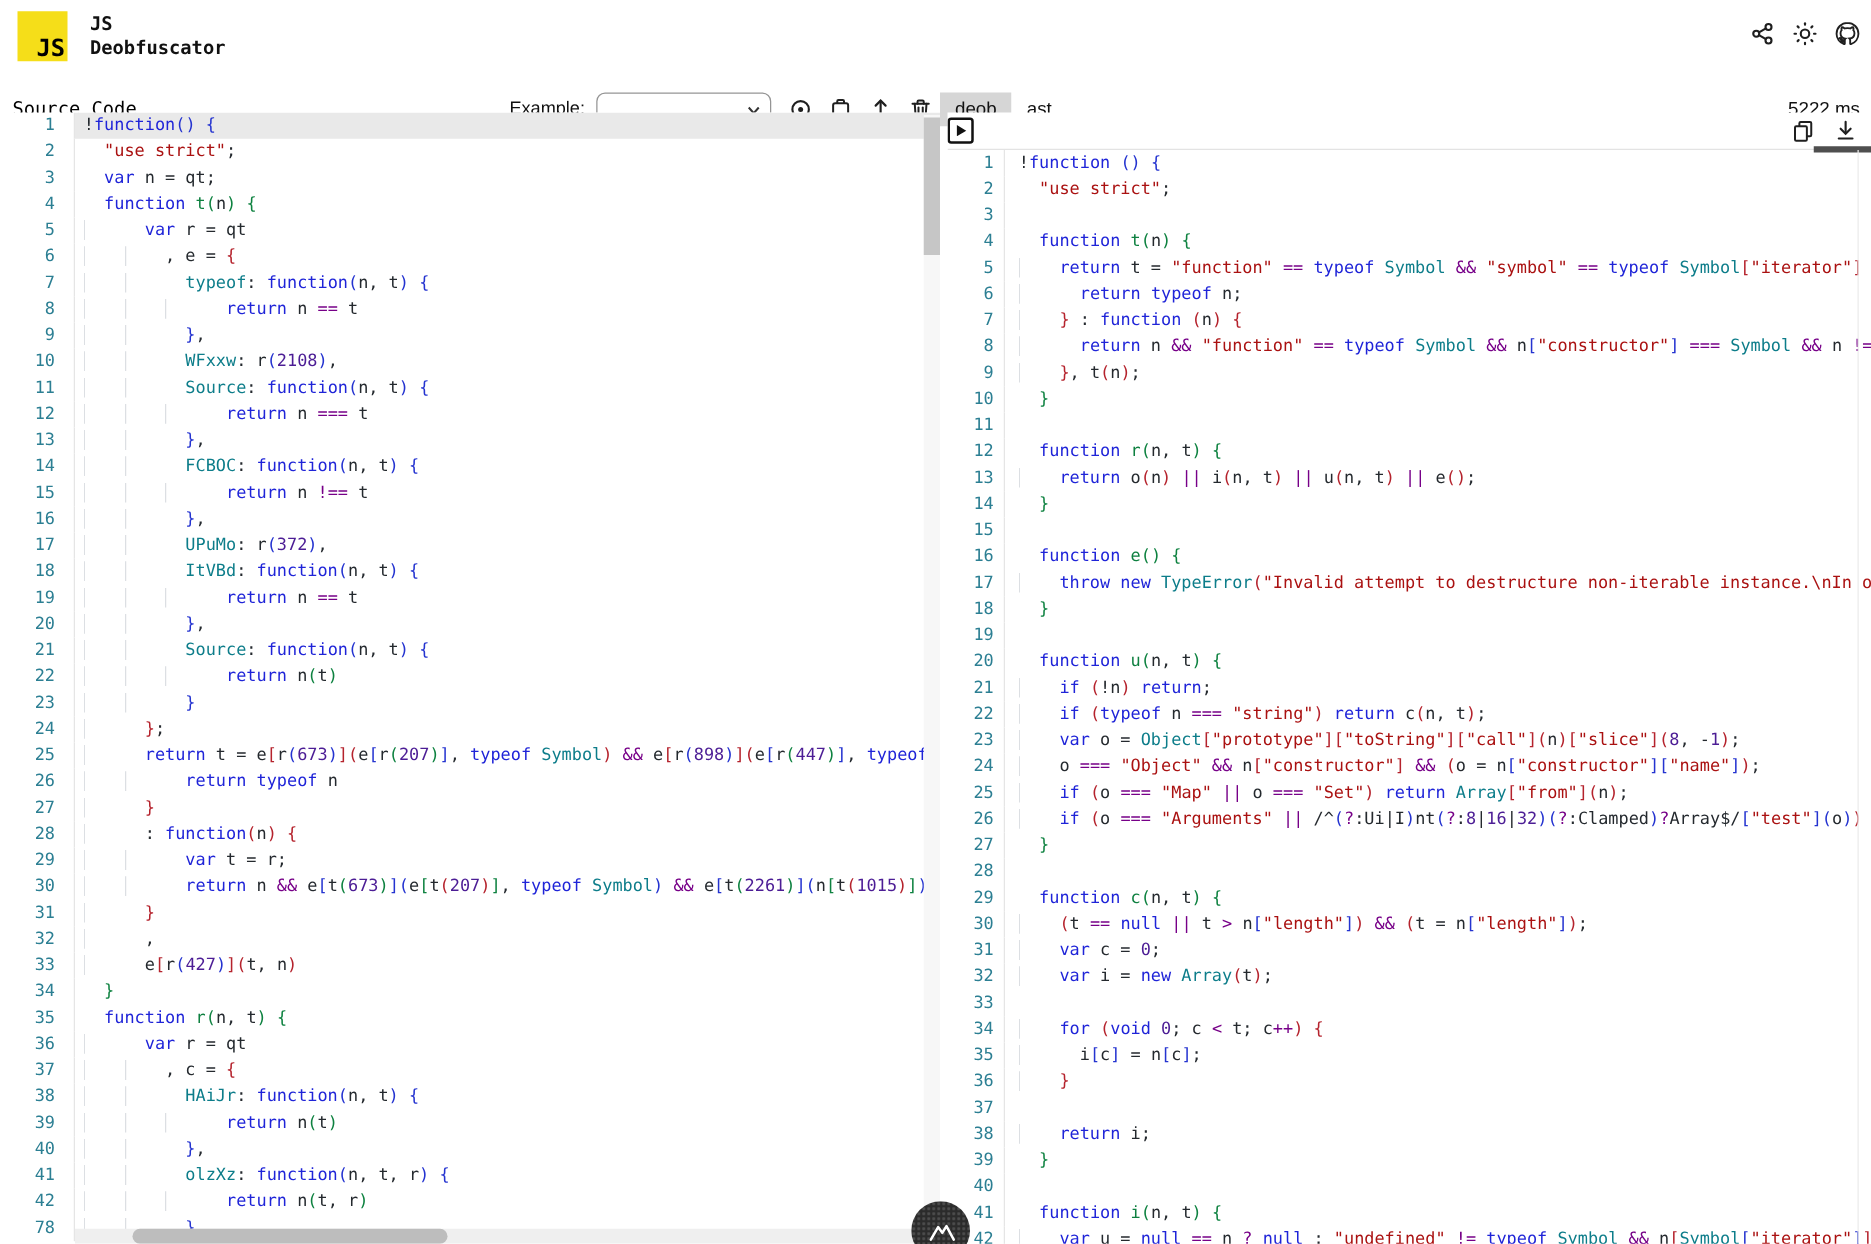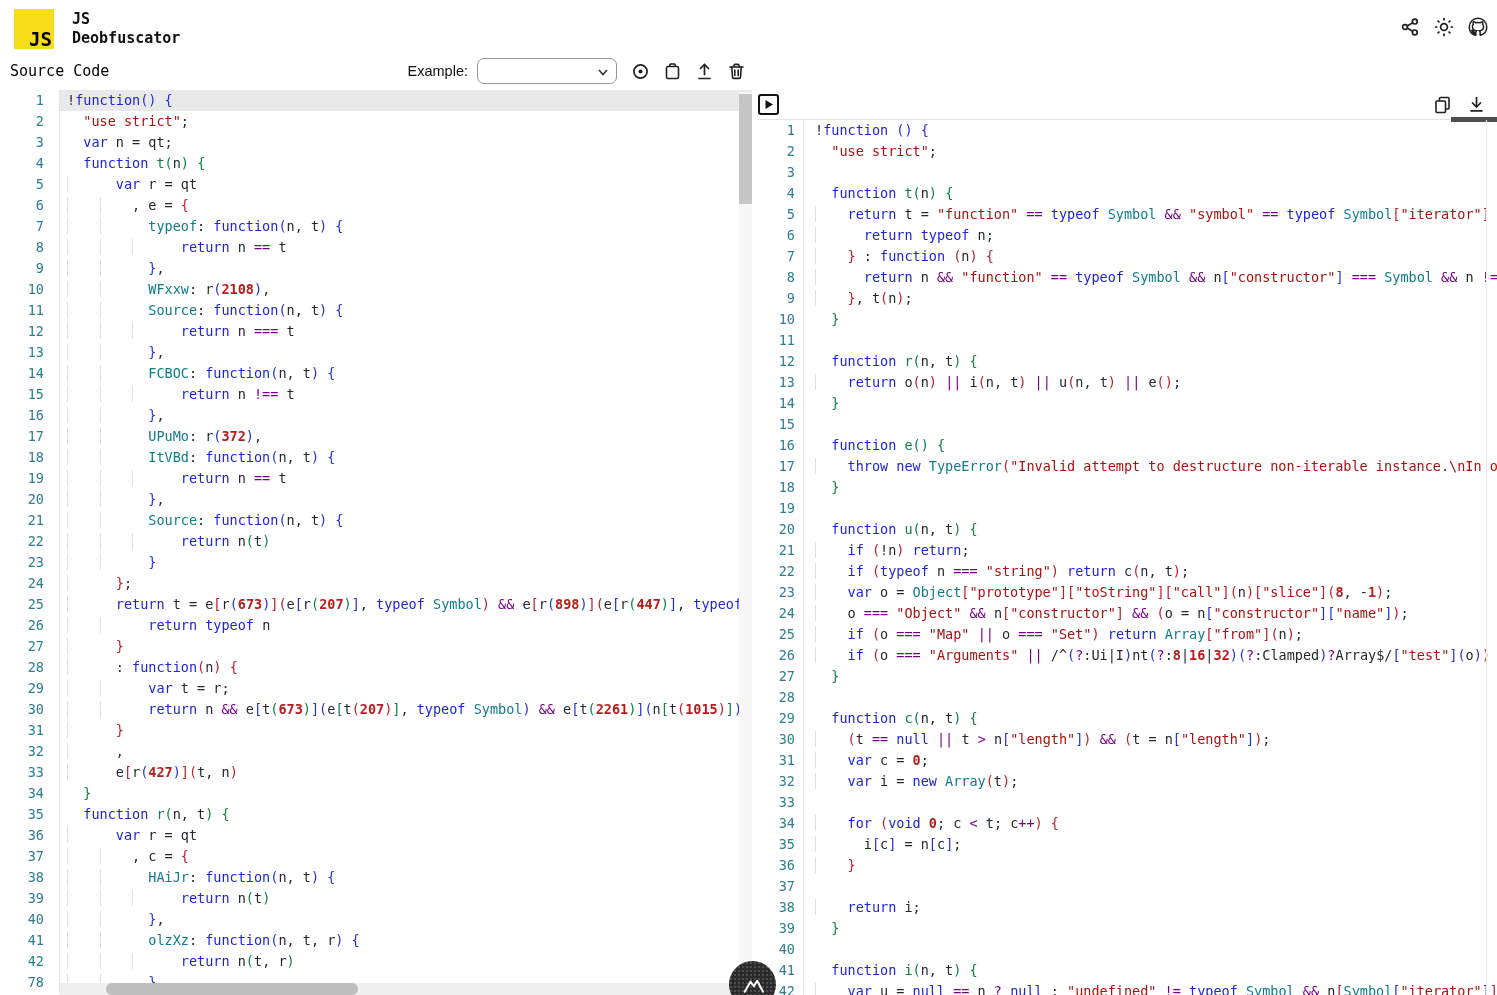--- a/index.html
+++ b/index.html
@@ -13,21 +13,21 @@
     display:flex; align-items:flex-end; justify-content:flex-end; }
   .logo span { font-family:"DejaVu Sans Mono", monospace; font-weight:bold;
     font-size:19px; line-height:17px; padding:0 2px 1px 0; color:#000; }
   .title { margin-left:18px; margin-top:6px; font-family:"DejaVu Sans Mono", monospace;
     font-weight:bold; font-size:15px; line-height:19px; white-space:pre; }
   .header-icons { margin-left:auto; display:flex; align-items:center; gap:14px;
     padding-right:9px; margin-top:2px; }
   .hicon { width:20px; height:20px; display:block; cursor:pointer; }
 
   
-  .toolbar { position:absolute; left:0; top:52px; width:100%; height:38px;
+  .toolbar { position:absolute; left:0; top:68px; width:100%; height:38px;
     display:flex; align-items:center; }
   .tb-left { width:752px; display:flex; align-items:center; }
   .src-label { margin-left:10px; font-family:"DejaVu Sans Mono", monospace;
     font-size:15px; color:#000; }
   .example-label { margin-left:auto; font-size:14.5px; }
   .example-select { width:140px; height:26px; border:1px solid #959595; border-radius:7px;
     background:#fff; margin-left:9px; position:relative; cursor:pointer; }
   .example-select svg { position:absolute; right:7px; top:7px; }
   .tb-icons { display:flex; align-items:center; gap:13px; margin-left:14px; margin-right:6px; }
   .tbicon { width:19px; height:19px; display:block; cursor:pointer; }
@@ -47,21 +47,21 @@
   .ed-left  .ln { width:60px; padding-right:15px; }
   .ed-right .ln { width:46px; padding-right:8px; }
   .cl { flex:1; font:13.5px/21px "DejaVu Sans Mono", monospace; white-space:pre;
     overflow:hidden; color:#24292e; }
   .ed-left .cl { padding-left:7px; }
   .ed-right .cl { padding-left:11px; }
   .row.active .cl { background:#e9e9e9; }
   .ig { box-shadow: inset 1px 0 0 #dcdfe3; }
   .kw  { color:#1f24d8; }
   .str { color:#aa1111; }
-  .num { color:#b91c1c;font-weight:bold; }
+  .num { color:#4c1d95; }
   .prop,.bi { color:#0d7d8a; }
   .def { color:#0e8040; }
   .op  { color:#770088; }
 
   
   .out-head { height:30px; display:flex; align-items:center;
     border-bottom:1px solid #e3e3e3; position:relative; }
   .play-btn { width:21px; height:21px; border:2px solid #111; border-radius:3px;
     margin-left:0; display:flex; align-items:center; justify-content:center; cursor:pointer; }
   .out-head-icons { margin-left:auto; display:flex; gap:15px; padding-right:11px; }
@@ -155,20 +155,27 @@
         <g fill="none" stroke="#1f1f1f" stroke-width="1.6" stroke-linecap="round">
           <line x1="3" y1="5" x2="16" y2="5"></line>
           <path d="M7 5 V3.4 a1 1 0 0 1 1-1 h3 a1 1 0 0 1 1 1 V5"></path>
           <path d="M4.8 5 l.7 10.2 a1.3 1.3 0 0 0 1.3 1.2 h5.4 a1.3 1.3 0 0 0 1.3-1.2 L14.2 5"></path>
           <line x1="7.8" y1="8" x2="7.8" y2="13.5"></line>
             <line x1="11.2" y1="8" x2="11.2" y2="13.5"></line>
         </g>
       </svg>
     </div>
   </div>
+  <div class="tb-right">
+    <div style="display:flex;">
+        <div class="tab active">deob</div>
+        <div class="tab">ast</div>
+      </div>
+    <span class="timing">5222 ms</span>
+  </div>
 </div>
 
 <div class="editor ed-left">
   <div id="src-lines">
       <div class="row active">
         <div class="ln">1</div>
         <pre class="cl">!<span class="kw">function</span><span style="color:#2433d0">(</span><span style="color:#2433d0">)</span> <span style="color:#2433d0">{</span></pre>
       </div>
       <div class="row">
         <div class="ln">2</div>

